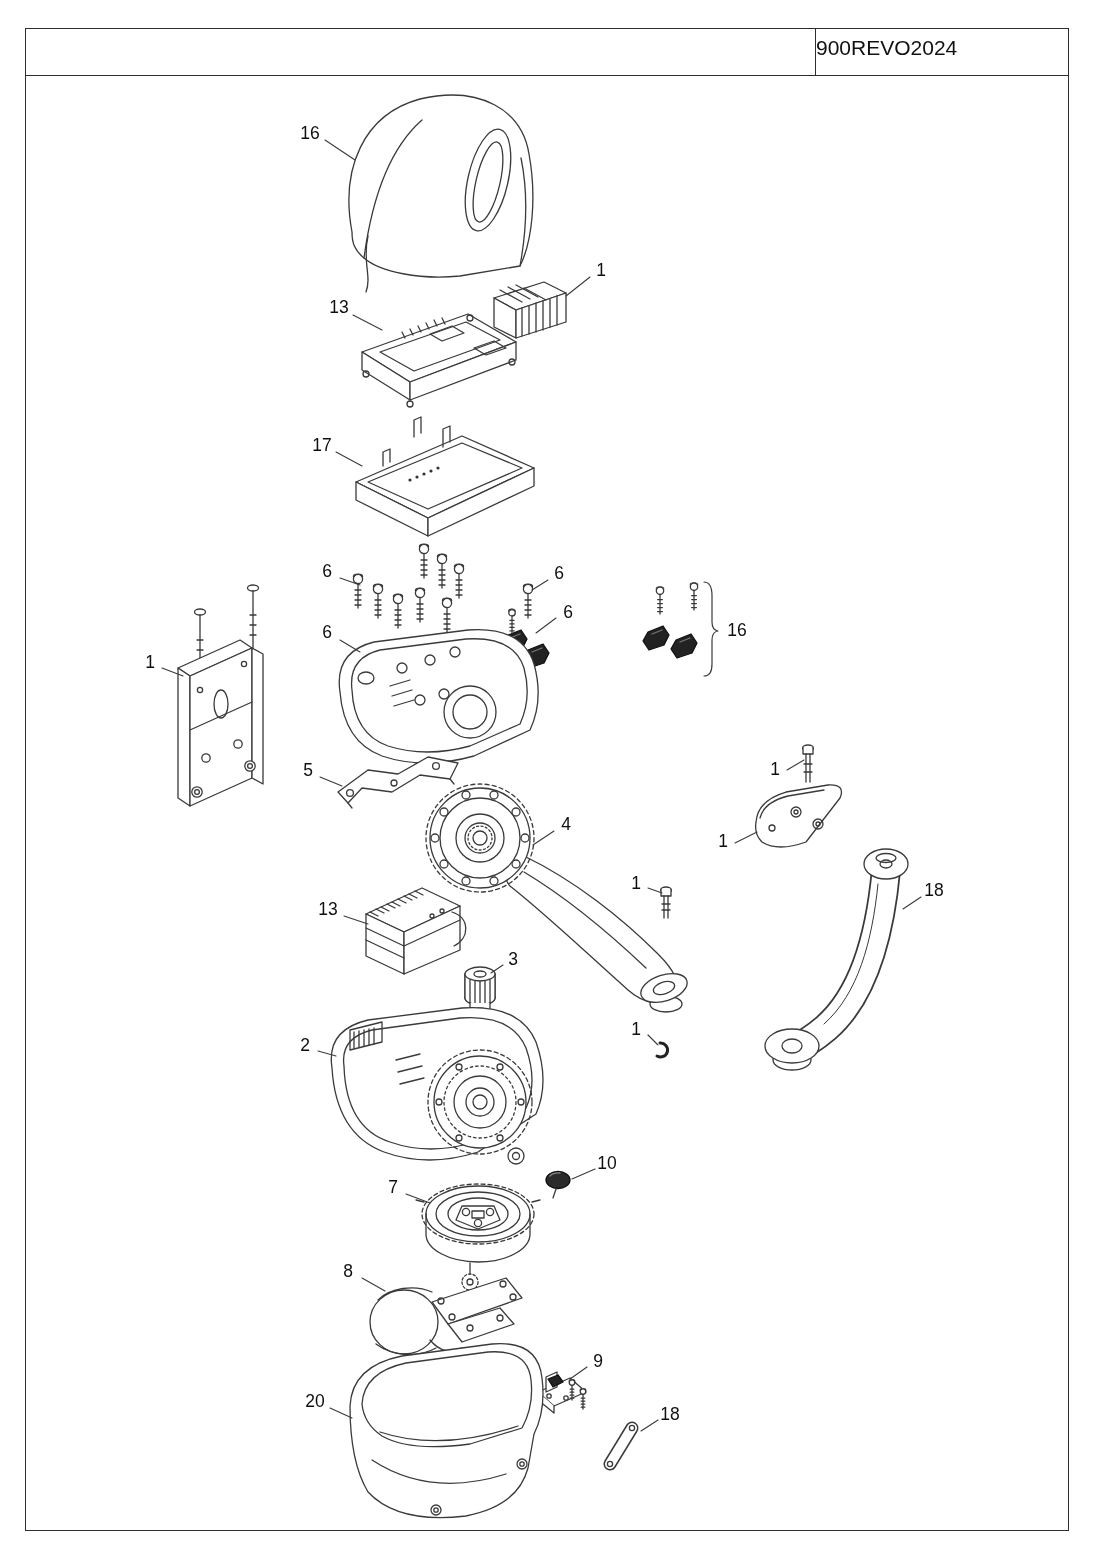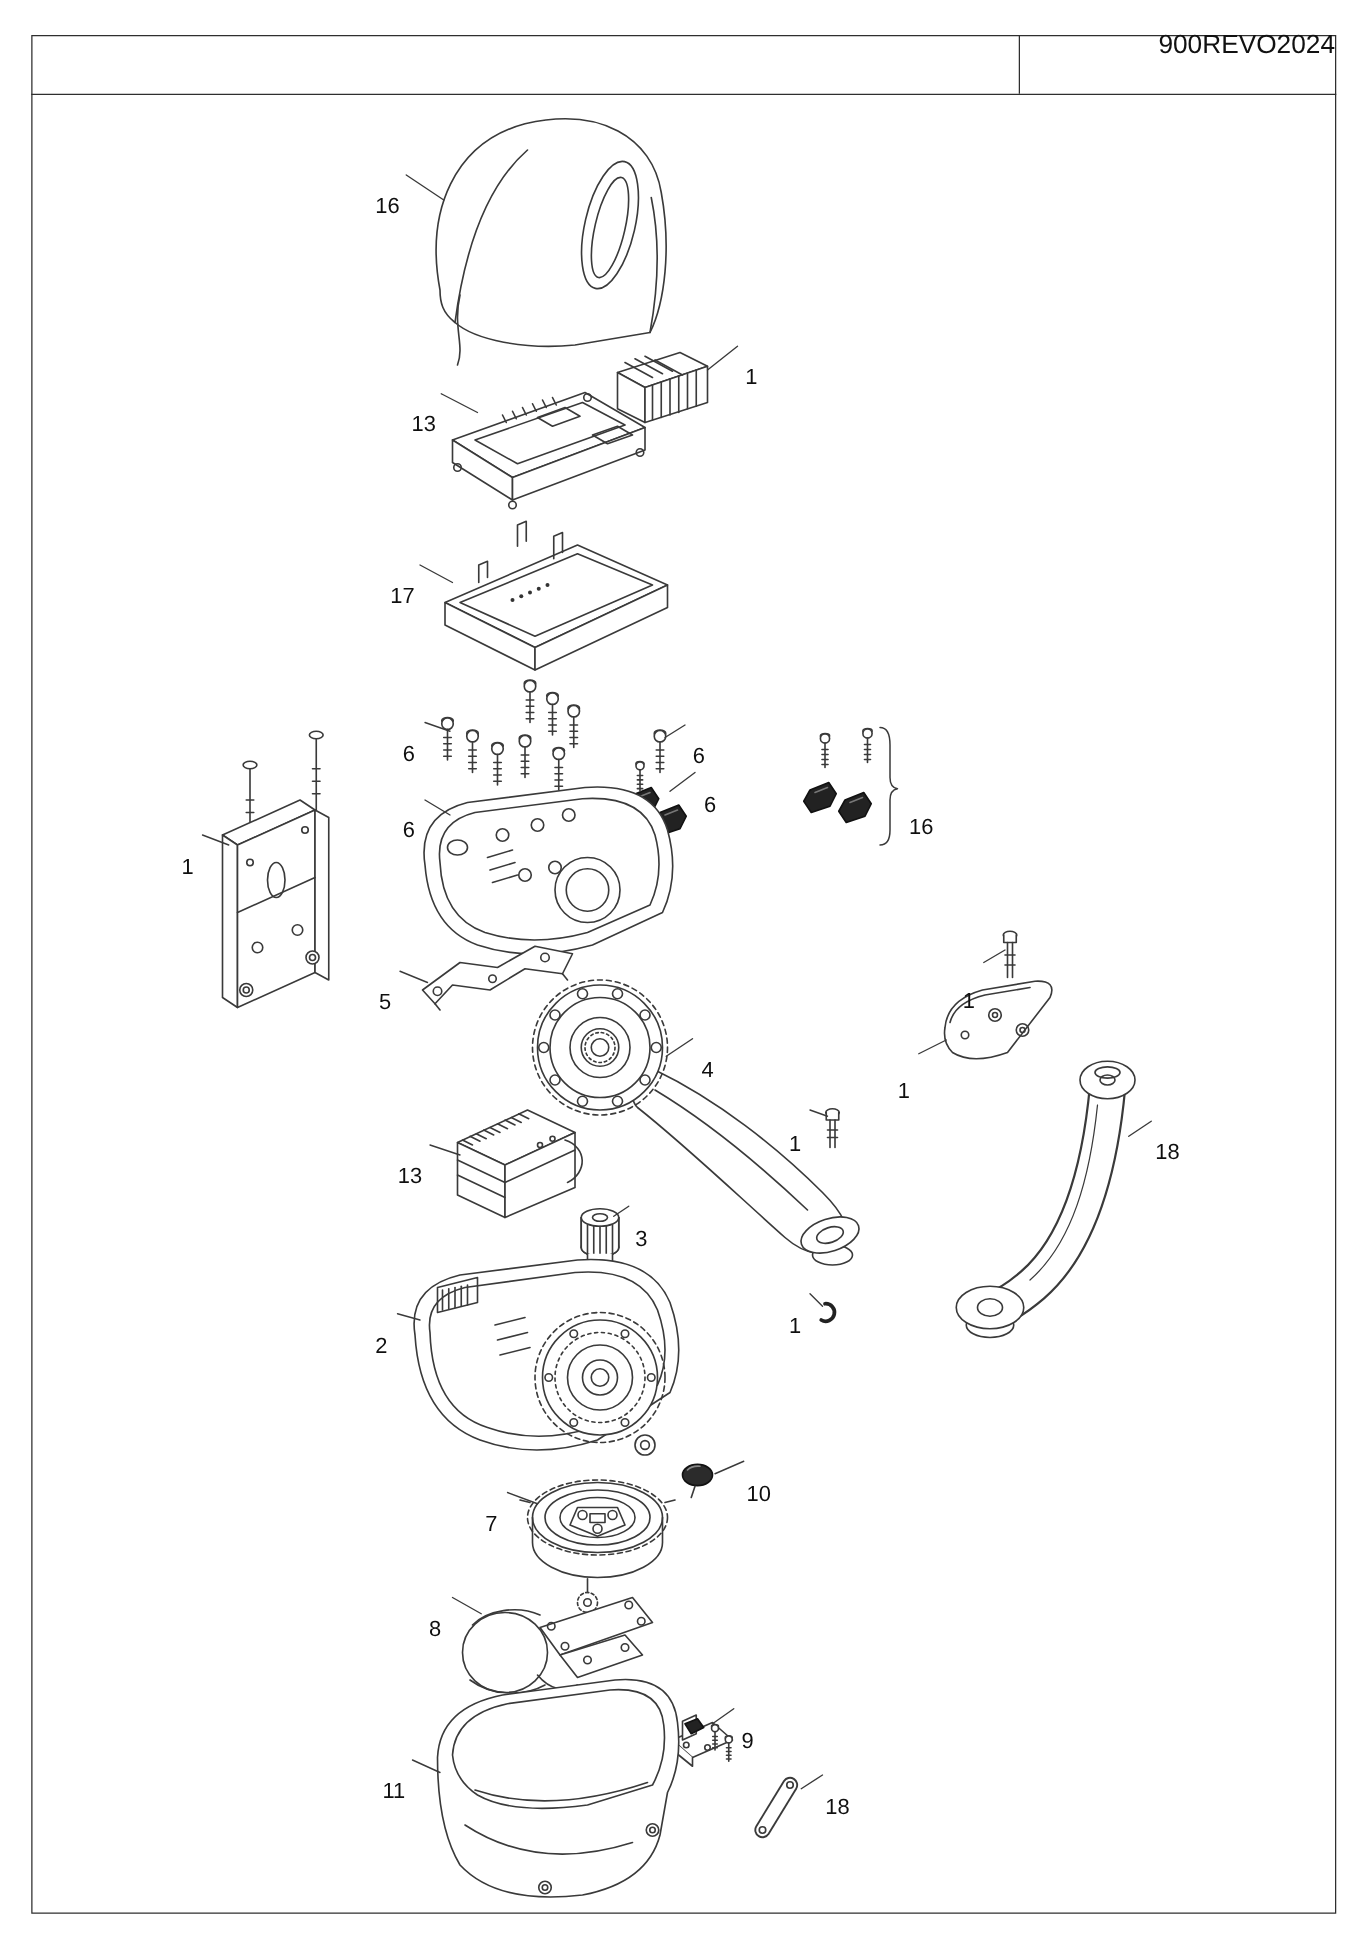--- a/index.html
+++ b/index.html
@@ -6,24 +6,24 @@
   .page{
     position:relative;width:1096px;height:1560px;background:#ffffff;
     font-family:"Liberation Sans",sans-serif;color:#151515;overflow:hidden;
   }
   .frame{position:absolute;left:25px;top:28px;width:1044px;height:1503px;
     border:1.6px solid #2e2e2e;box-sizing:border-box;}
   .header-line{position:absolute;left:25px;top:75px;width:1044px;height:0;
     border-top:1.6px solid #2e2e2e;}
   .title-divider{position:absolute;left:815px;top:28px;height:47px;width:0;
     border-left:1.6px solid #2e2e2e;}
-  .title{position:absolute;left:816px;top:12px;width:252px;height:47px;
-    line-height:47px;text-align:right;font-size:21px;color:#111;}
+  .title{position:absolute;left:816px;top:24px;width:252px;height:47px;
+    line-height:47px;text-align:left;font-size:21px;color:#111;}
   .callout{position:absolute;transform:translate(-50%,-50%);
-    font-size:17.5px;color:#0f0f0f;white-space:nowrap;margin-top:32px;}
+    font-size:17.5px;color:#0f0f0f;white-space:nowrap;}
   svg.art{position:absolute;left:0;top:0;}
   .art *{vector-effect:non-scaling-stroke;}
 </style>
 </head>
 <body>
 
 <div class="page">
 
   <div class="frame"></div>
   <div class="header-line"></div>
@@ -432,16 +432,16 @@
   <div class="callout" style="left:636px;top:883px">1</div>
   <div class="callout" style="left:934px;top:890px">18</div>
   <div class="callout" style="left:328px;top:909px">13</div>
   <div class="callout" style="left:513px;top:959px">3</div>
   <div class="callout" style="left:305px;top:1045px">2</div>
   <div class="callout" style="left:636px;top:1029px">1</div>
   <div class="callout" style="left:607px;top:1163px">10</div>
   <div class="callout" style="left:393px;top:1187px">7</div>
   <div class="callout" style="left:348px;top:1271px">8</div>
   <div class="callout" style="left:598px;top:1361px">9</div>
-  <div class="callout" style="left:315px;top:1401px">11</div>
+  <div class="callout" style="left:315px;top:1401px">20</div>
   <div class="callout" style="left:670px;top:1414px">18</div>
 
 </div>
 
 </body></html>

